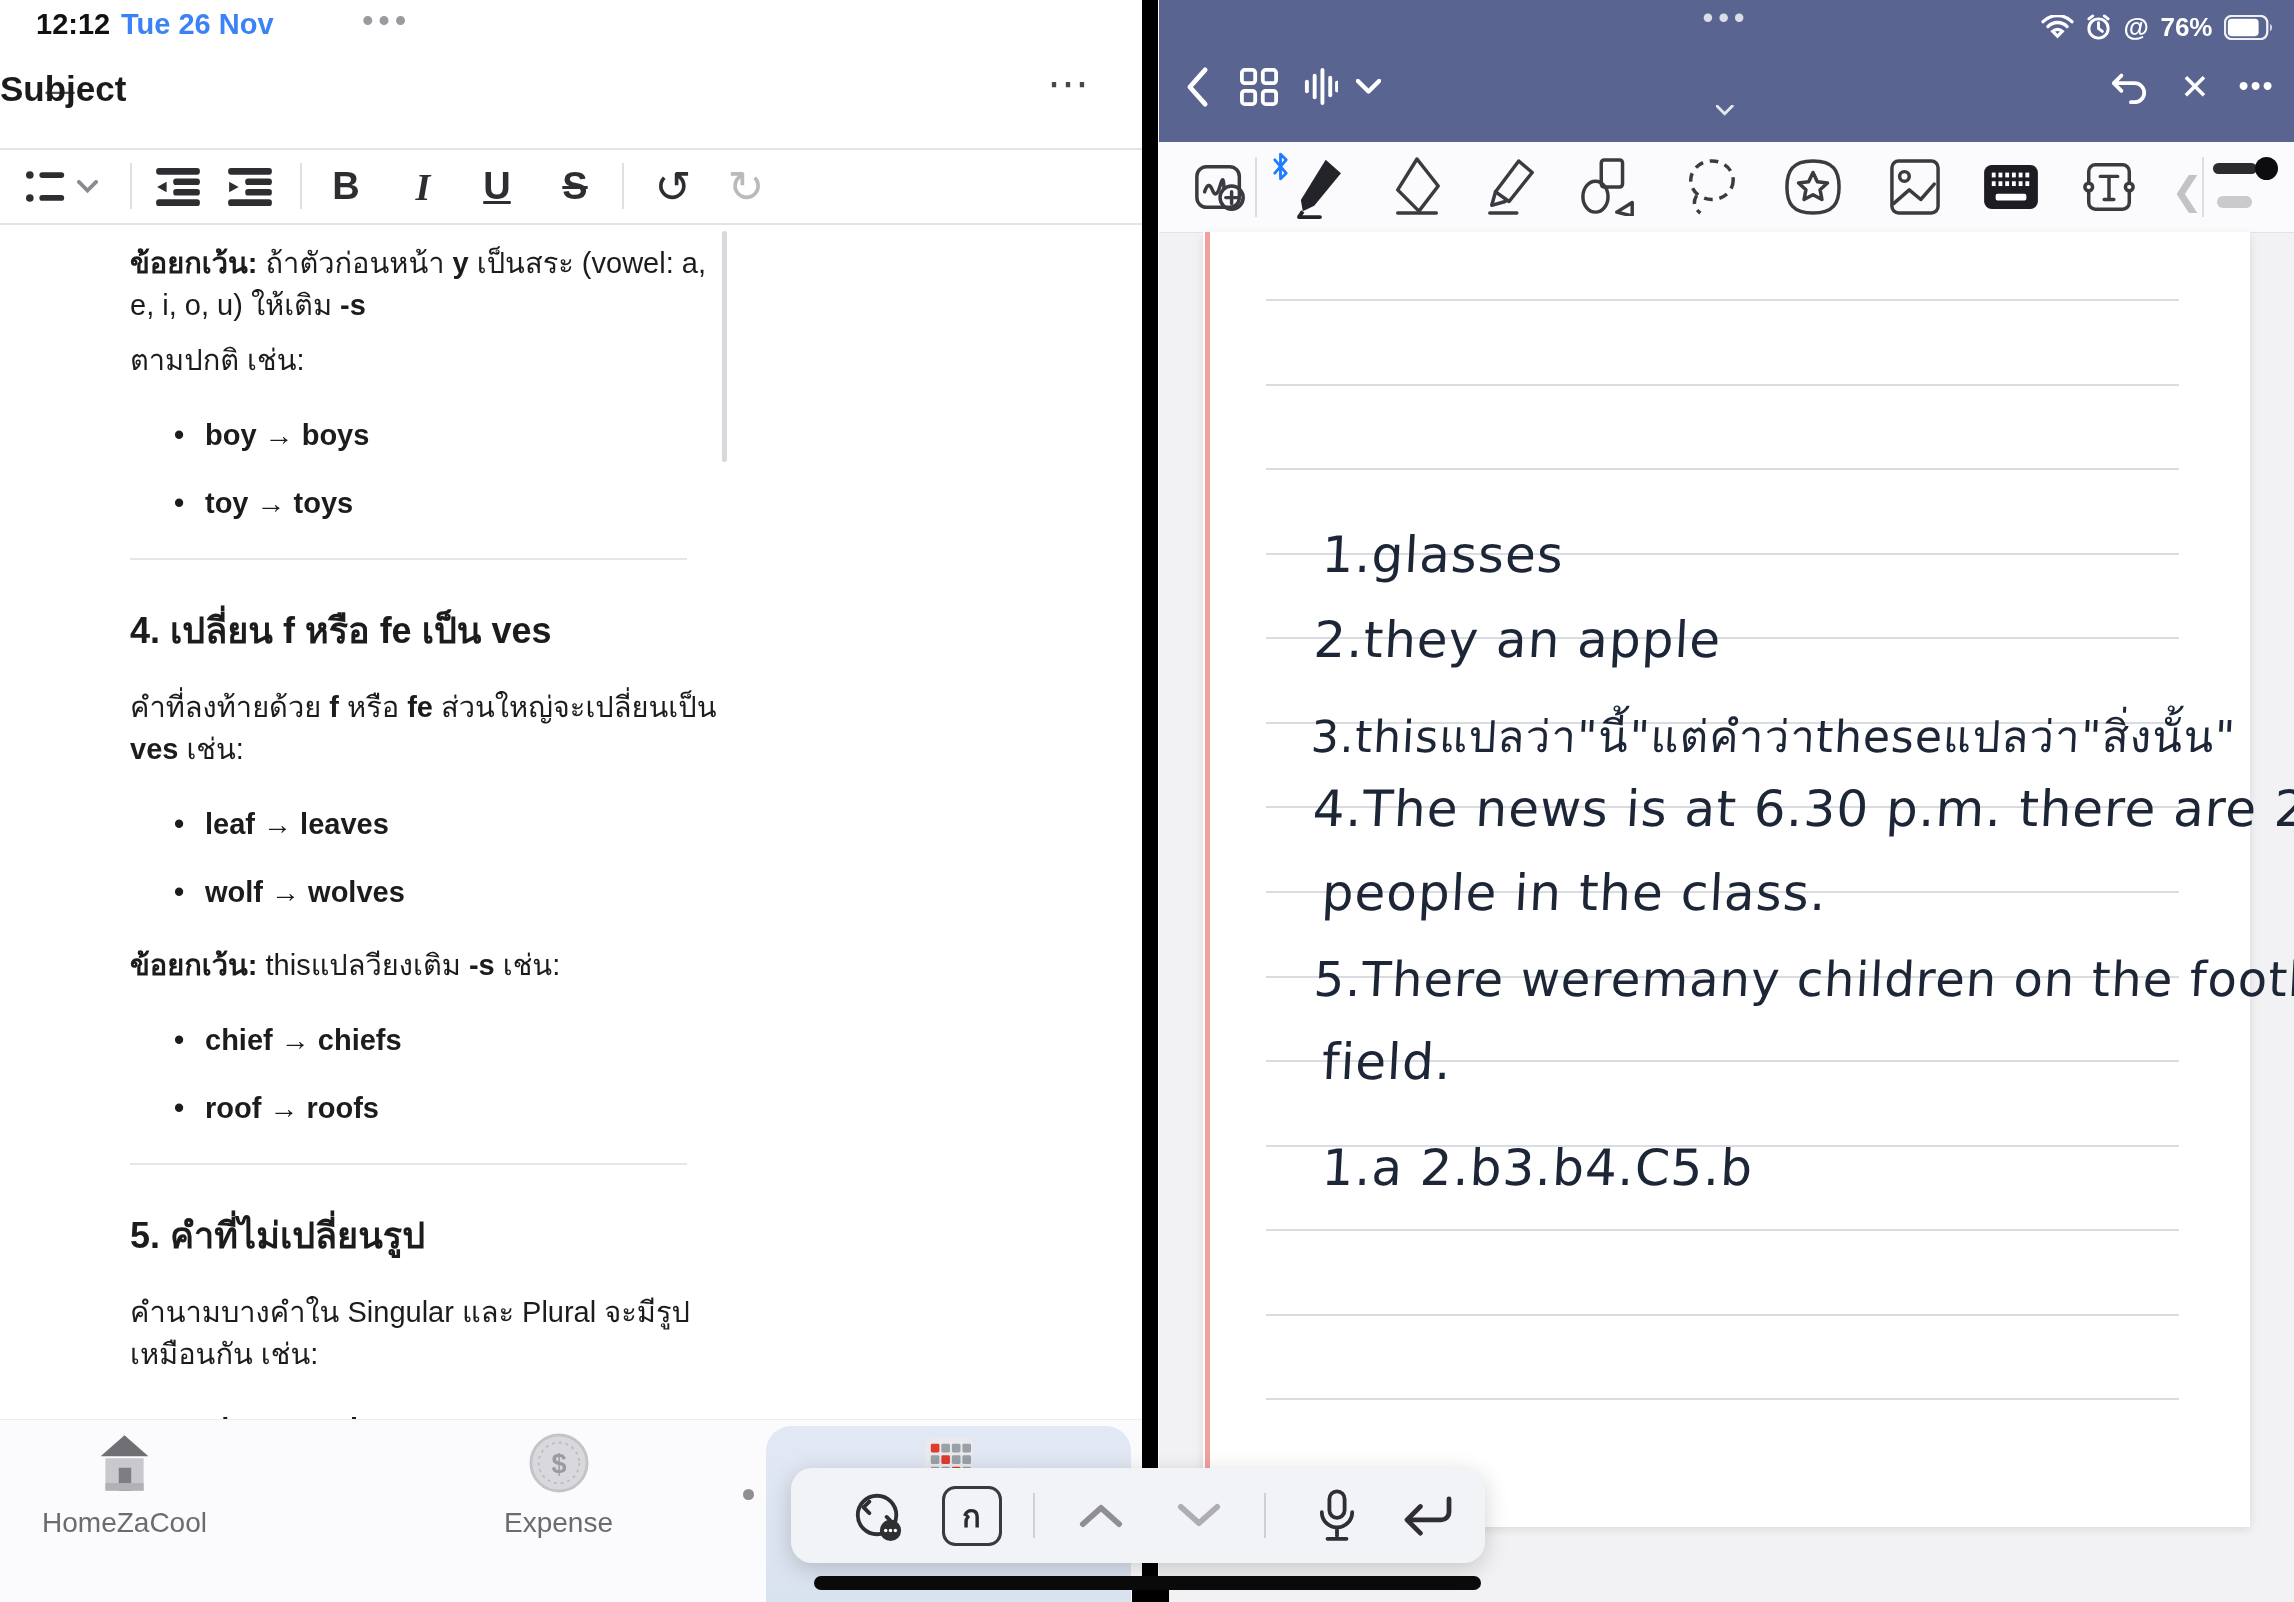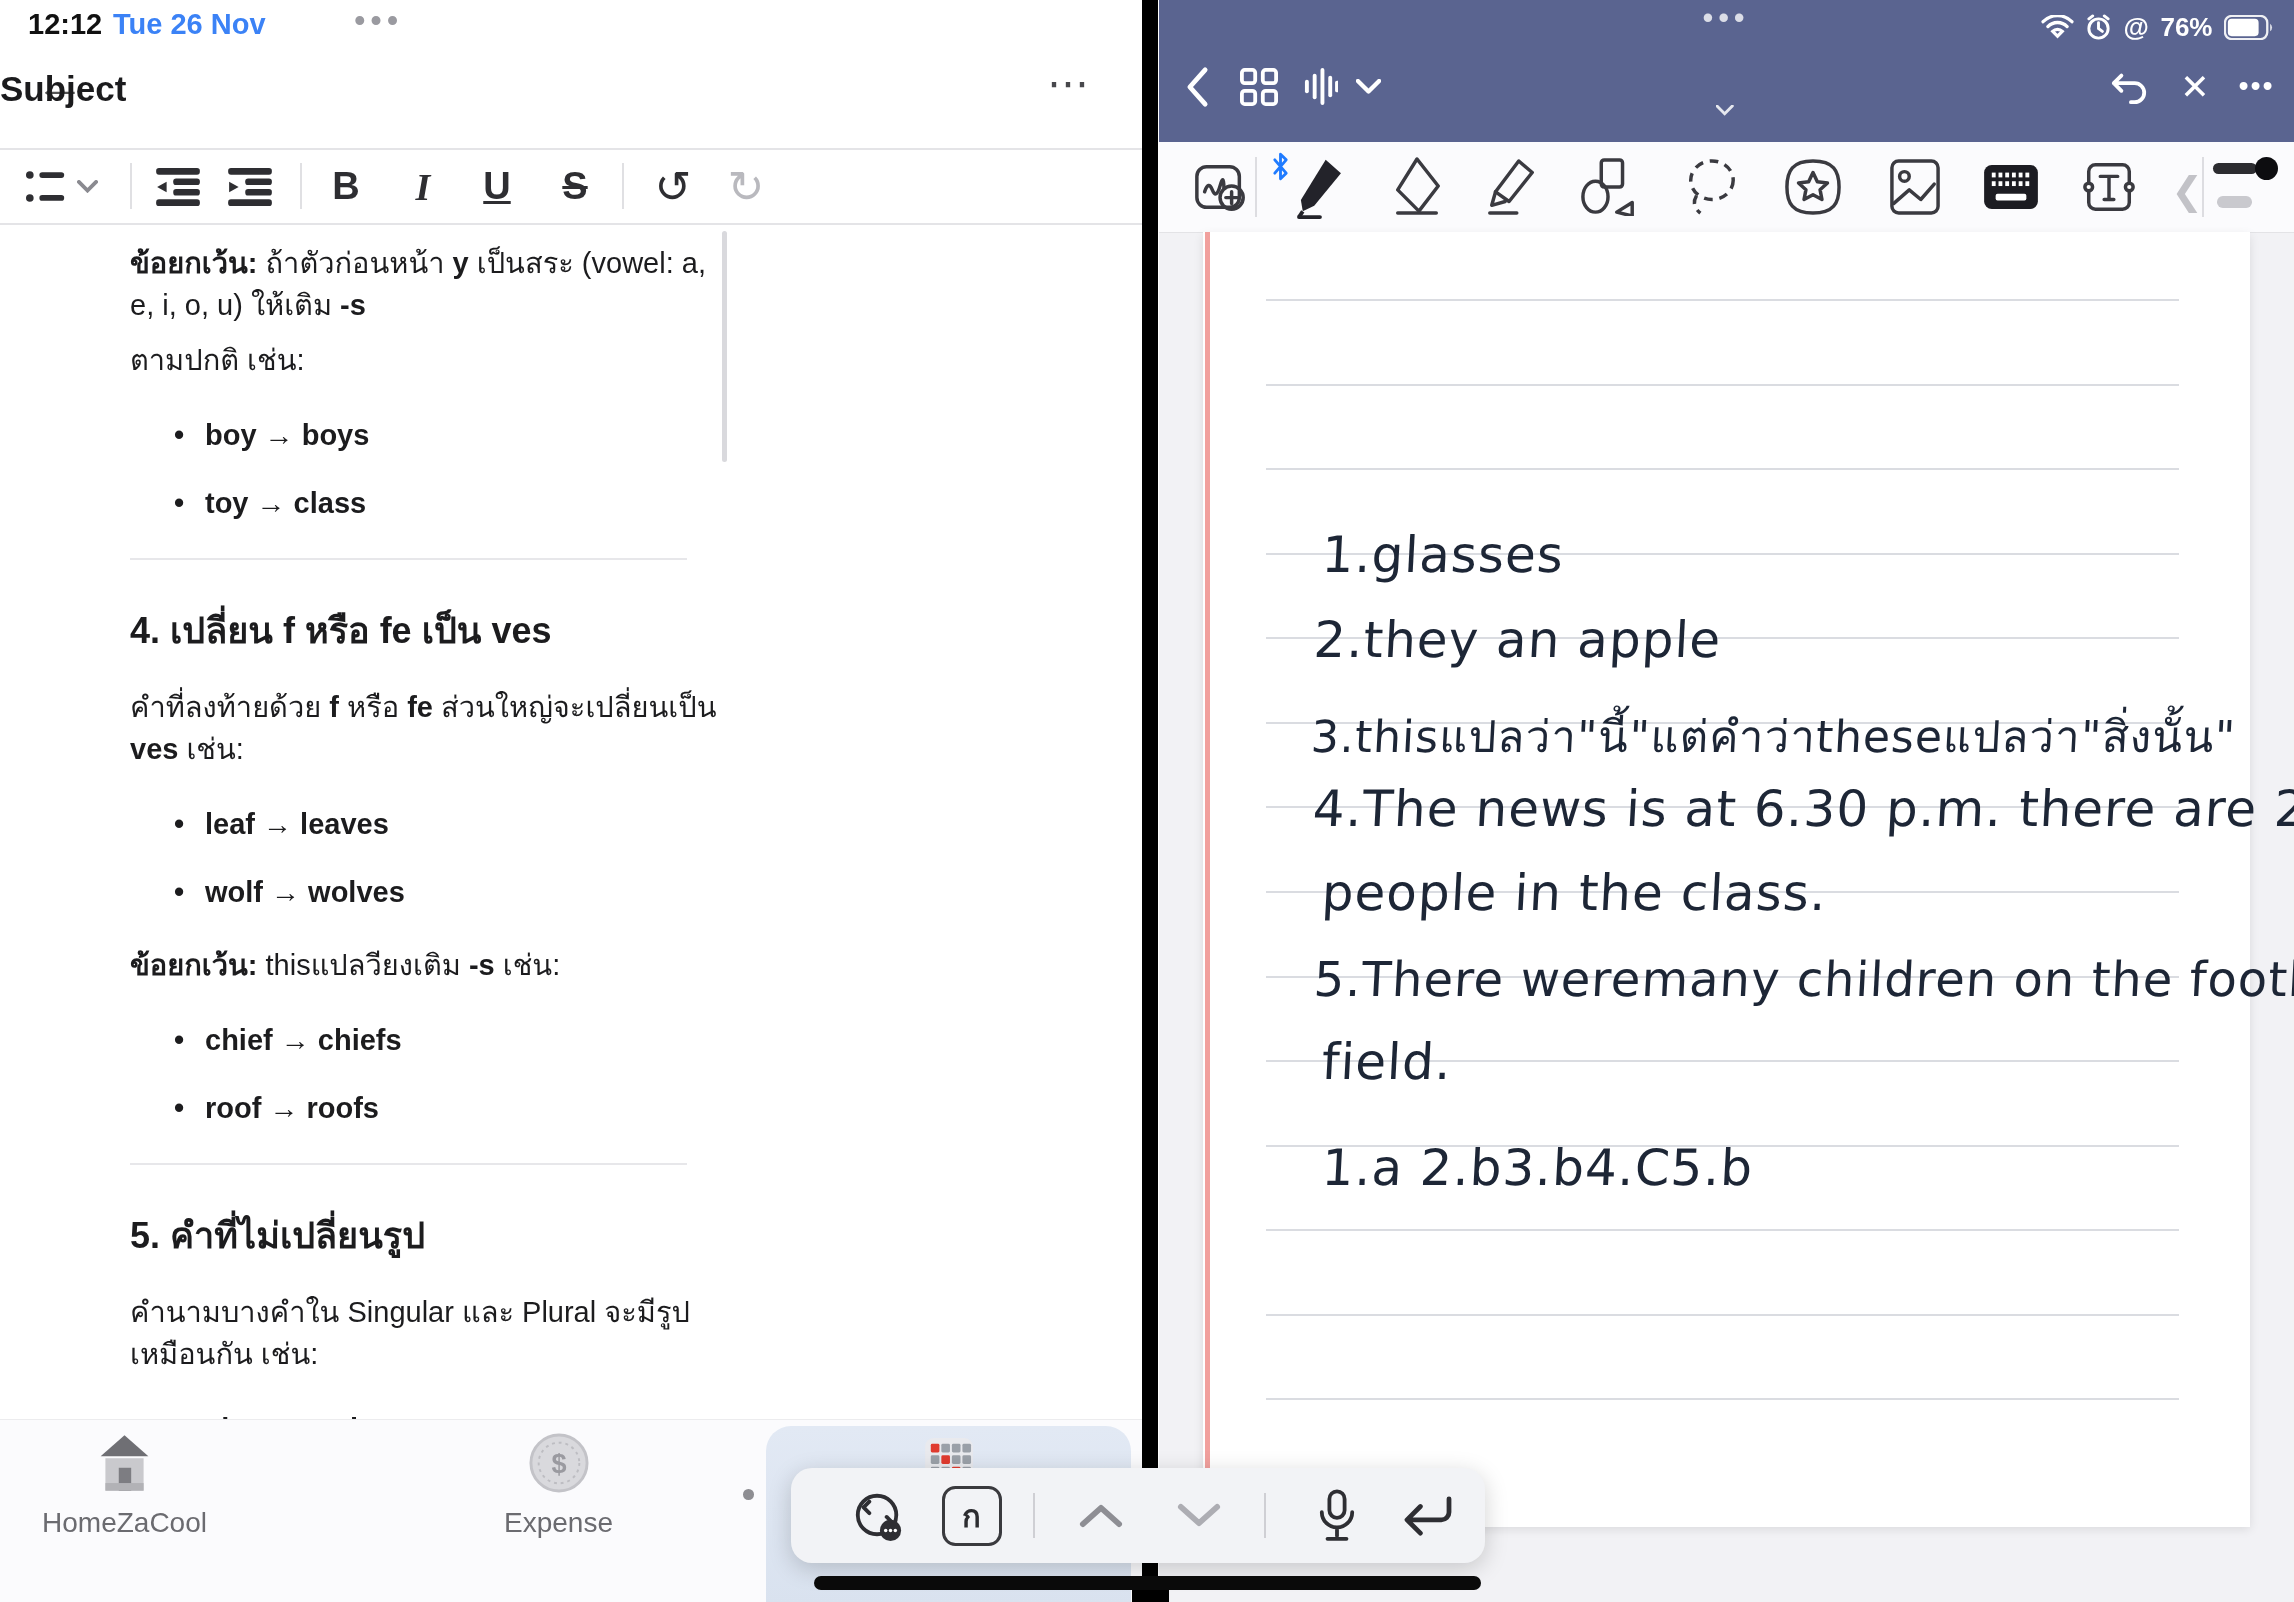--- a/index.html
+++ b/index.html
@@ -2,21 +2,21 @@
 <html><head>
 <meta charset="utf-8">
 <style>
   html,body{margin:0;padding:0;background:#000;}
   #screen{position:relative;width:2294px;height:1602px;background:#fff;overflow:hidden;
           font-family:"Liberation Sans","DejaVu Sans",sans-serif;-webkit-font-smoothing:antialiased;}
   .abs{position:absolute;}
 
   
   #left-app{left:0;top:0;width:1142px;height:1419px;background:#fff;}
-  #l-status{left:4px;top:0;width:100%;height:42px;}
+  #l-status{left:12px;top:0;width:100%;height:42px;}
   #l-time{left:24px;top:7.7px;font-size:29px;font-weight:bold;color:#111;}
   #l-date{left:109px;top:7.7px;font-size:29px;font-weight:bold;color:#3b82f6;}
   #l-window-dots{left:317px;top:1.9px;width:115px;text-align:center;color:#9a9aa0;font-size:33px;letter-spacing:4.8px;}
   #l-nav{left:0;top:42px;width:100%;height:106px;}
   #l-back{left:35px;top:17.3px;font-size:50px;color:#555;line-height:1;}
   #l-title{left:0;top:27px;width:749px;text-align:left;font-size:35px;font-weight:bold;color:#1b1b1d;}
   #l-more{left:1047px;top:17.3px;font-size:42px;color:#48484c;letter-spacing:1.9px;}
   .hairline{background:#e4e4e7;height:1.9px;}
   #l-toolbar{left:0;top:150px;width:1142px;height:73px;}
   .tb-item{position:absolute;top:0;height:73px;display:flex;align-items:center;justify-content:center;color:#2e2e32;}
@@ -144,21 +144,21 @@
         <span class="tb-item tb-letter" style="left: 554px; width: 42px; text-decoration: line-through;">S</span>
         <span class="tb-sep" style="left: 622px;"></span>
         <span class="tb-item tb-letter" style="left: 649px; width: 48px; font-weight: normal; font-size: 44px;">↺</span>
         <span class="tb-item tb-letter" style="left: 722px; width: 48px; font-weight: normal; font-size: 44px; color: rgb(185, 185, 190);">↻</span>
       </div>
     <div class="abs hairline" style="left:0;top:223px;width:1142px;"></div>
     <div id="l-content" class="abs">
         <div class="blk-para"><span class="b">ข้อยกเว้น:</span><span> ถ้าตัวก่อนหน้า </span><span class="b">y</span><span> เป็นสระ (vowel: a, e, i, o, u) ให้เติม </span><span class="b">-s</span></div>
         <div class="blk-para sp-para"><span>ตามปกติ เช่น:</span></div>
         <div class="blk-bullet"><span class="b">boy → boys</span></div>
-        <div class="blk-bullet"><span class="b">toy → class</span></div>
+        <div class="blk-bullet"><span class="b">toy → toys</span></div>
         <div class="blk-rule"></div>
         <div class="blk-heading"><span class="b">4. เปลี่ยน f หรือ fe เป็น ves</span></div>
         <div class="blk-para sp-para"><span>คำที่ลงท้ายด้วย </span><span class="b">f</span><span> หรือ </span><span class="b">fe</span><span> ส่วนใหญ่จะเปลี่ยนเป็น </span><span class="b">ves</span><span> เช่น:</span></div>
         <div class="blk-bullet"><span class="b">leaf → leaves</span></div>
         <div class="blk-bullet"><span class="b">wolf → wolves</span></div>
         <div class="blk-para sp-para"><span class="b">ข้อยกเว้น:</span><span> thisแปลวียงเติม </span><span class="b">-s</span><span> เช่น:</span></div>
         <div class="blk-bullet"><span class="b">chief → chiefs</span></div>
         <div class="blk-bullet"><span class="b">roof → roofs</span></div>
         <div class="blk-rule"></div>
         <div class="blk-heading"><span class="b">5. คำที่ไม่เปลี่ยนรูป</span></div>

